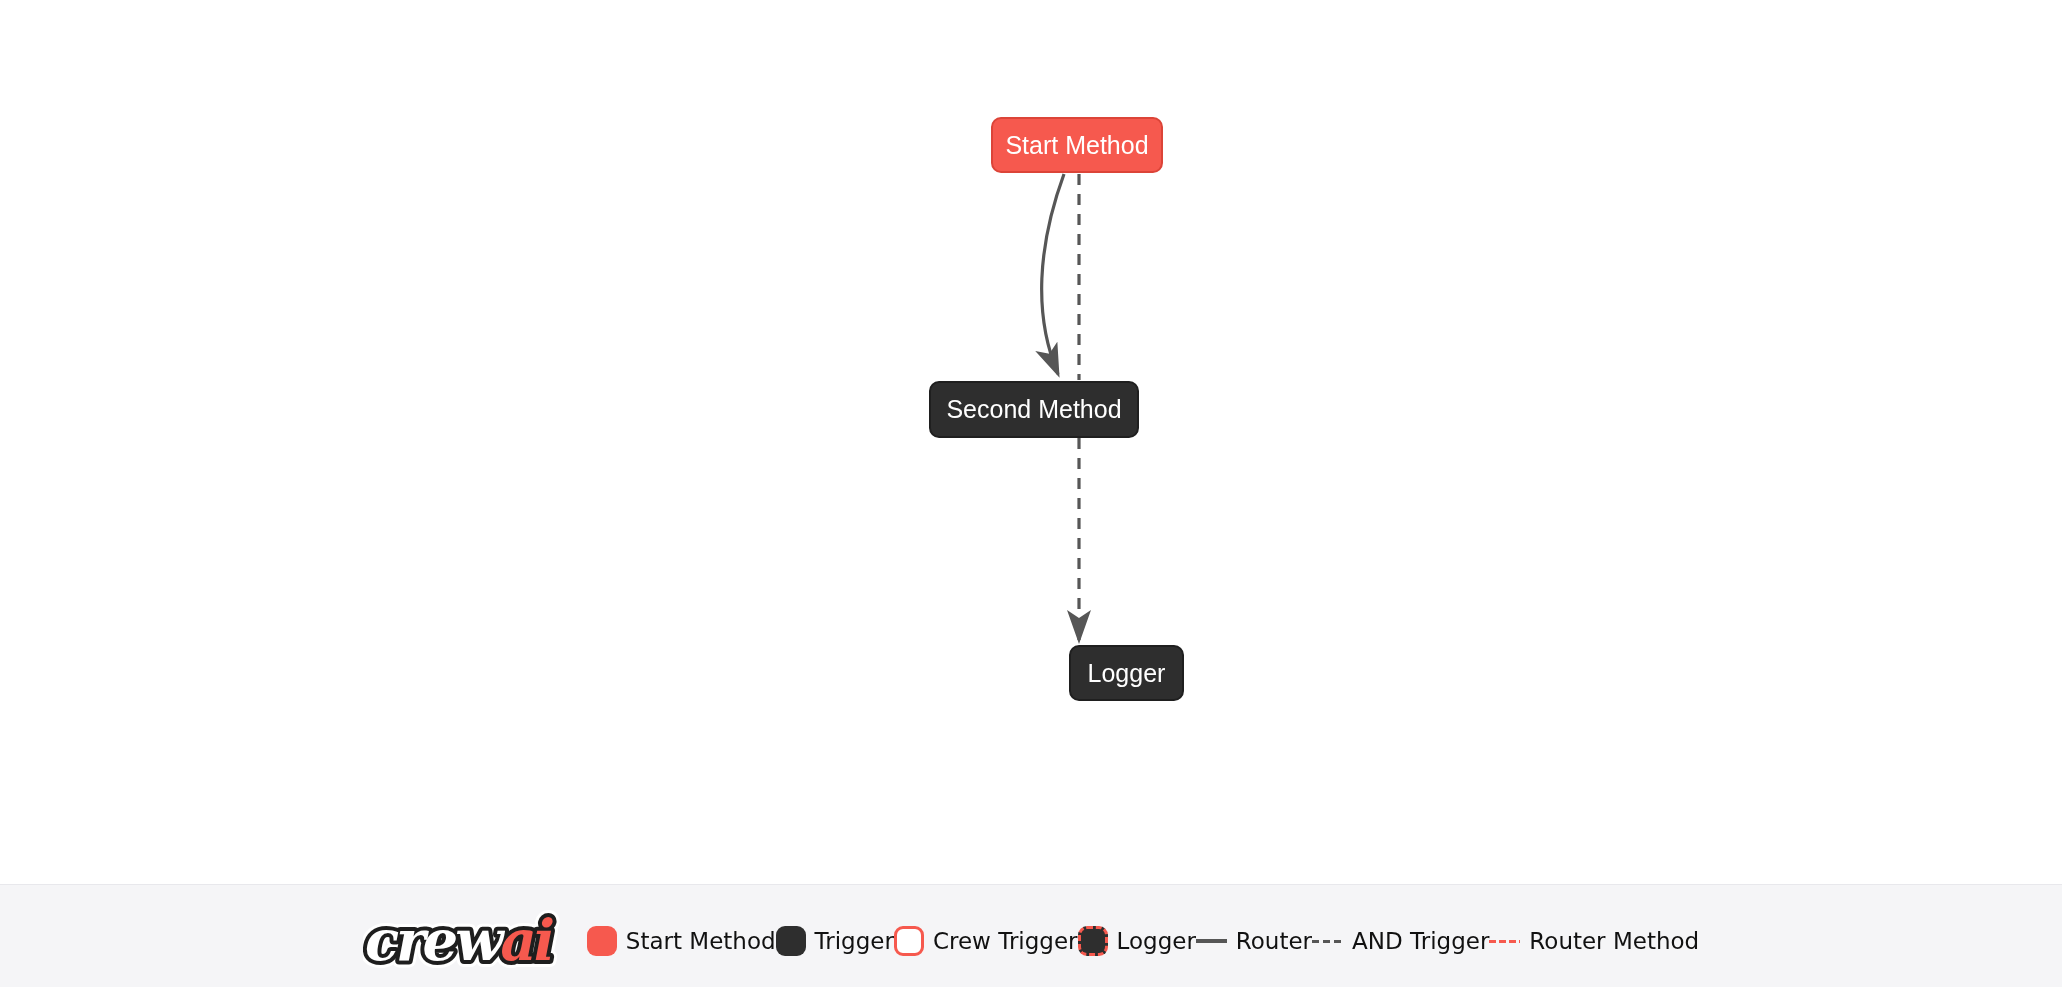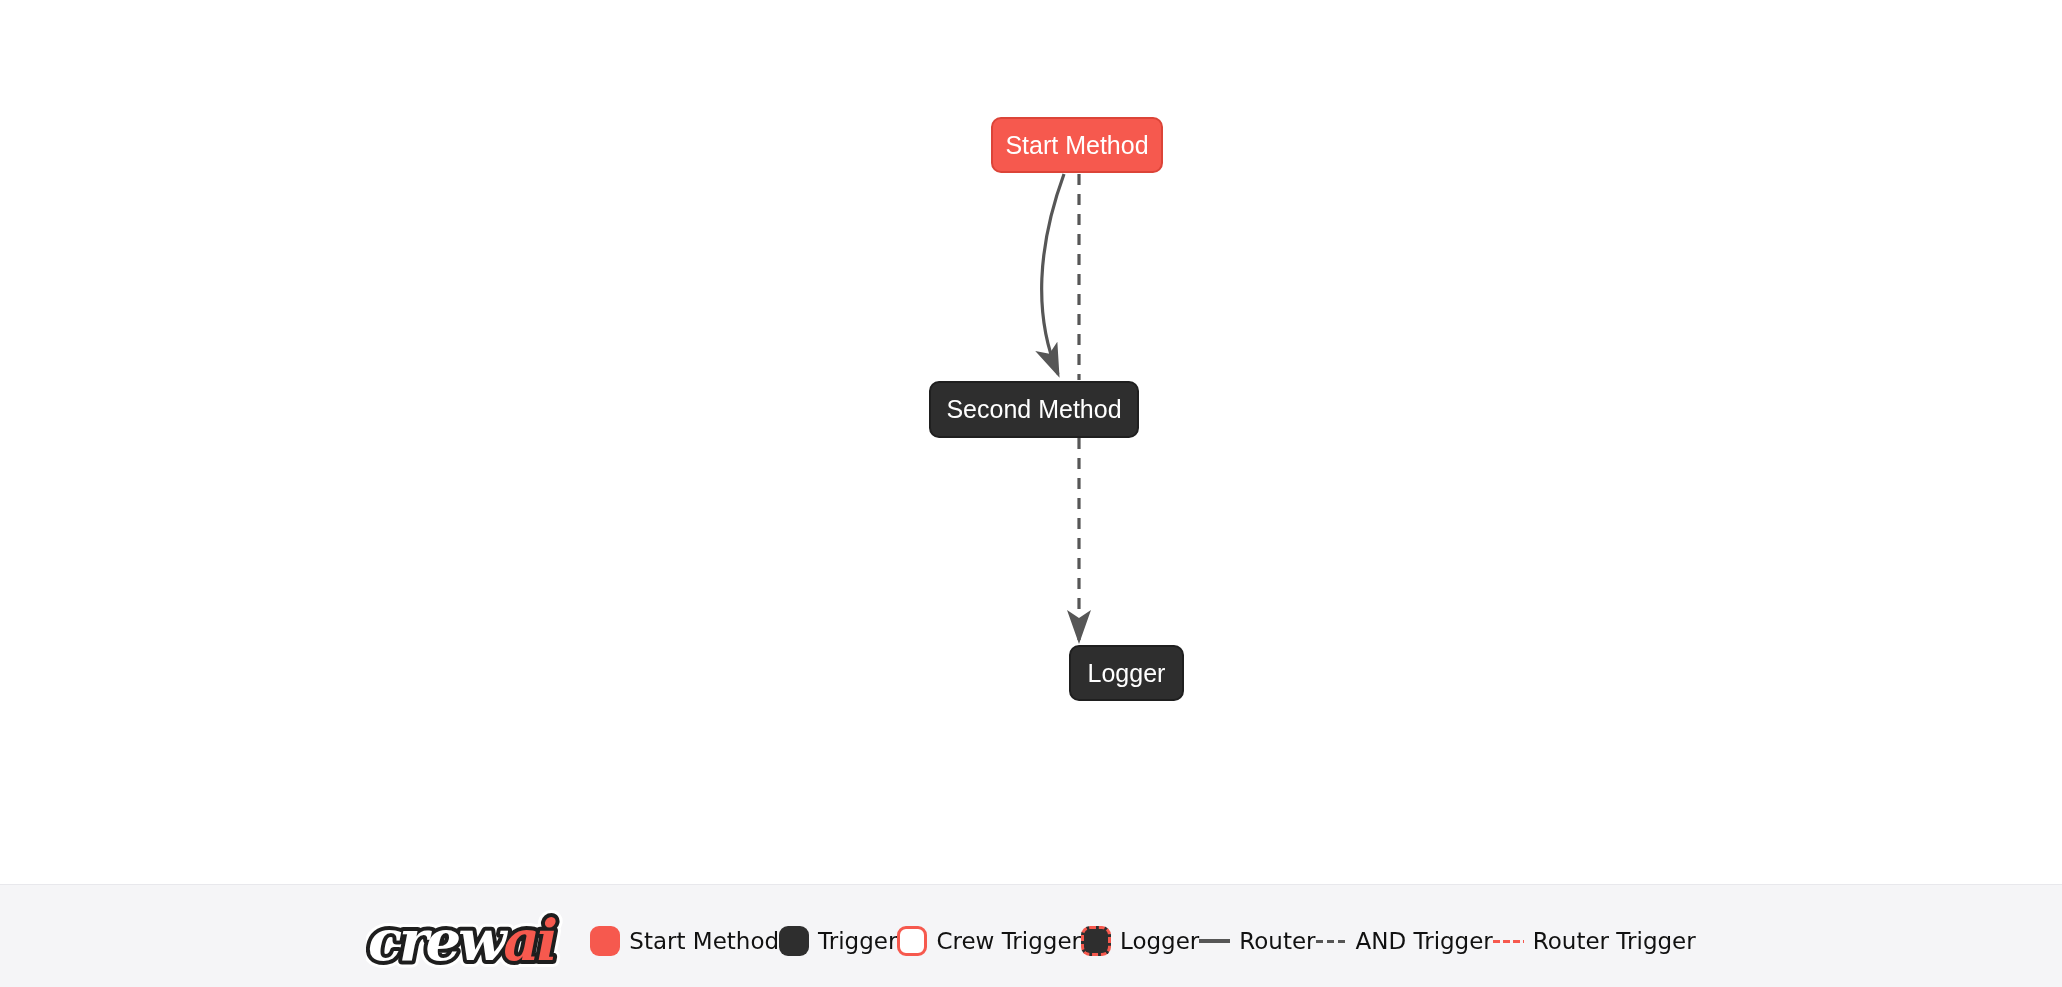--- a/index.html
+++ b/index.html
@@ -137,17 +137,17 @@
       <span>Router</span>
     </div>
 
     <div class="legend-item">
       <span class="line line-dashed"></span>
       <span>AND Trigger</span>
     </div>
 
     <div class="legend-item">
       <span class="line line-dashed-red"></span>
-      <span>Router Trigger</span>
+      <span>Router Method</span>
     </div>
 
   </div>
 </footer>
 
 </body></html>

